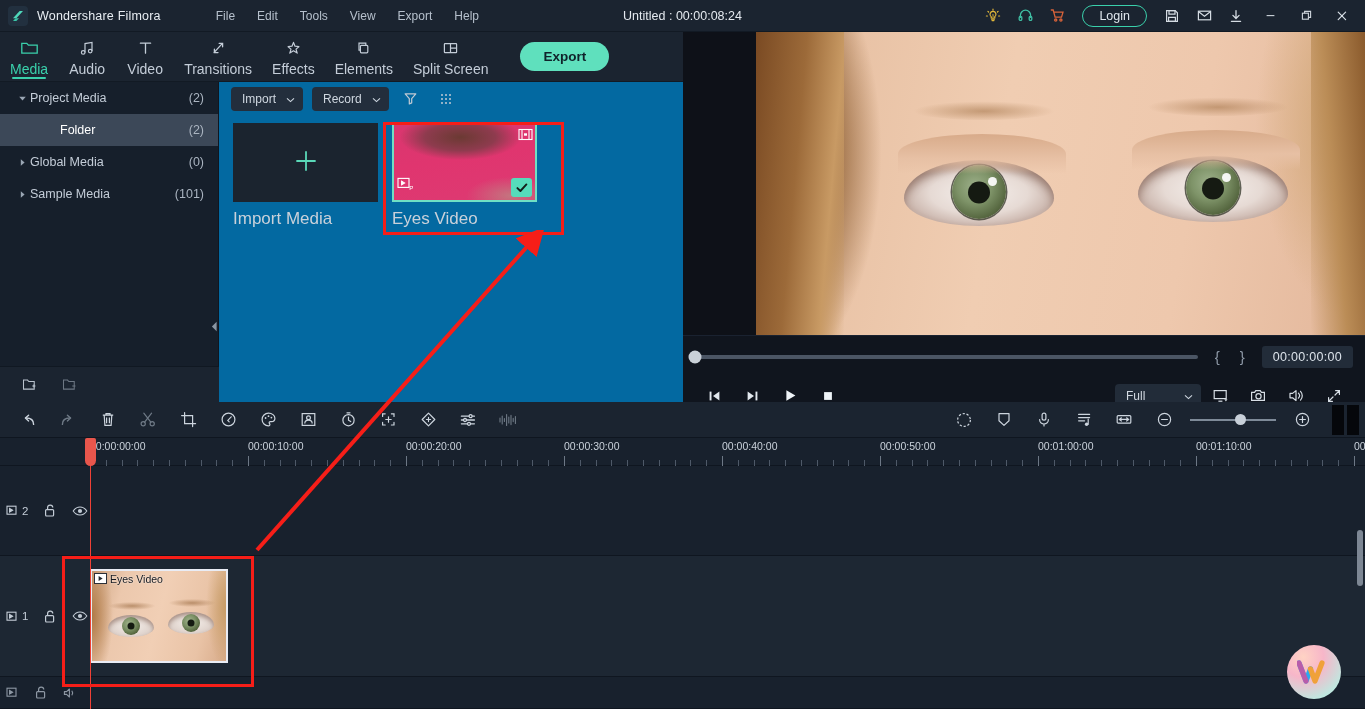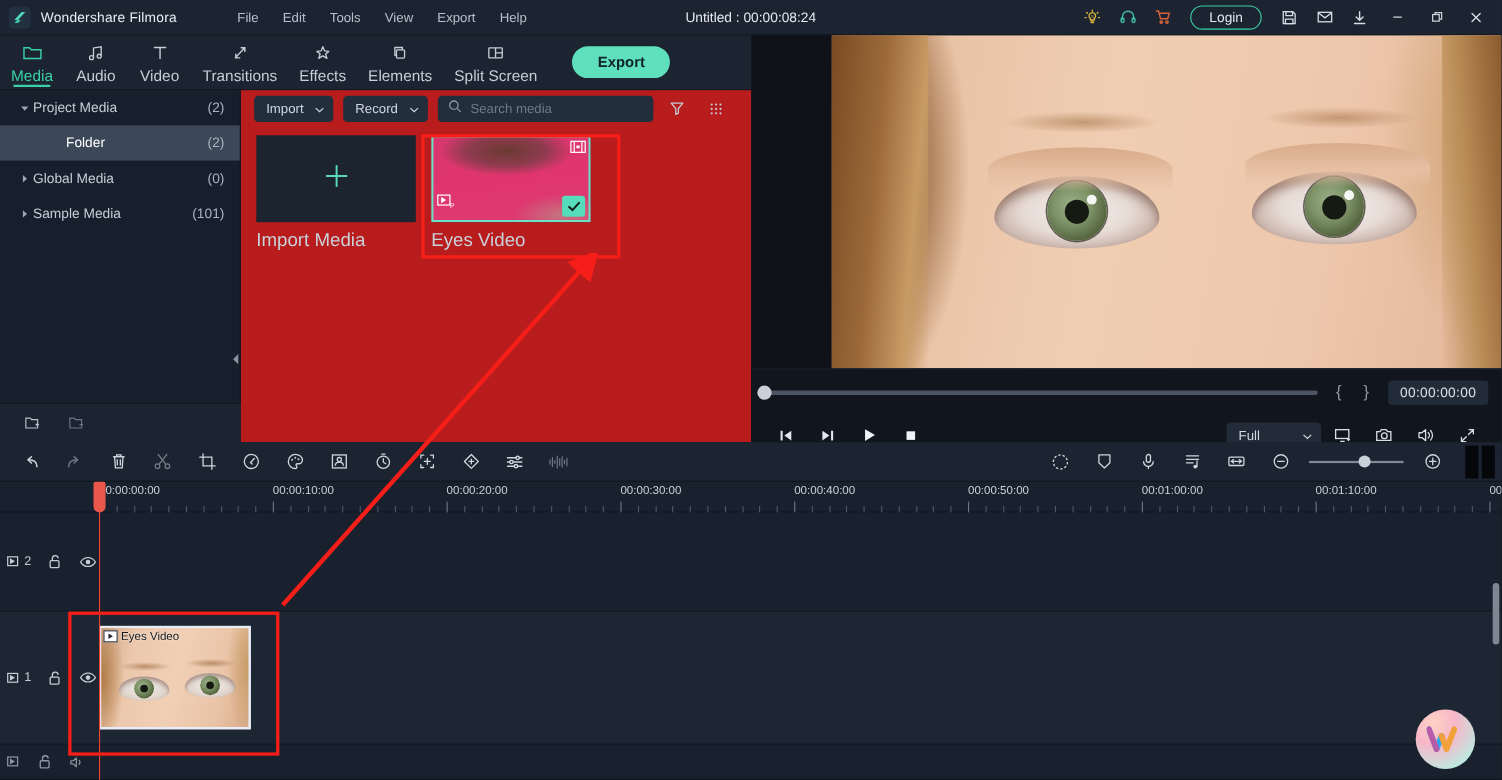--- a/index.html
+++ b/index.html
@@ -89,21 +89,21 @@
     display: flex; align-items: center; gap: 24px; padding-left: 22px;
   }
   .panel-collapse {
     position: absolute; left: 209px; top: 232px; width: 10px; height: 24px;
     display: flex; align-items: center; justify-content: center; color: #8b96a3; cursor: default;
   }
 
   
   .media-panel {
     position: absolute; left: 219px; top: 82px; width: 464px; height: 320px;
-    background: #b91c1c;
+    background: #0369a1;
   }
   .media-toolbar {
     height: 33px; display: flex; align-items: center; padding: 0 12px; gap: 9px;
   }
   .drop-btn {
     display: flex; align-items: center; gap: 10px; background: #232e3c;
     border-radius: 4px; height: 24px; padding: 0 8px 0 11px; font-size: 12px; color: #cfd7e0; cursor: default;
   }
   .search-box {
     flex: 1; display: flex; align-items: center; gap: 8px; background: #232e3c;
@@ -558,29 +558,20 @@
             </svg>
         </span>
       </div>
       <div class="drop-btn">
         <span>Record</span>
         <span>
           <svg width="9" height="6" viewBox="0 0 9 6" fill="none" stroke="#cfd7e0" stroke-width="1.1">
               <path d="M1 1.3 4.5 4.6 8 1.3"></path>
             </svg>
         </span>
-      </div>
-      <div class="search-box">
-        <span>
-          <svg width="13" height="13" viewBox="0 0 13 13" fill="none" stroke="#8c97a4" stroke-width="1.2">
-            <circle cx="5.6" cy="5.6" r="3.8"></circle>
-              <path d="m8.5 8.5 3 3" stroke-linecap="round"></path>
-          </svg>
-        </span>
-        <input type="text" placeholder="Search media" style="">
       </div>
       <span class="mt-icon">
         <svg width="15" height="15" viewBox="0 0 15 15" fill="none" stroke="#c2cad4" stroke-width="1.2" stroke-linejoin="round">
           <path d="M2.2 2.8h10.6L8.7 7.6v4.3l-2.4 1V7.6z"></path>
         </svg>
       </span>
       <span class="mt-icon">
         <svg width="14" height="14" viewBox="0 0 14 14" fill="#c2cad4">
           <circle cx="3" cy="3" r="1"></circle>
             <circle cx="7" cy="3" r="1"></circle>

